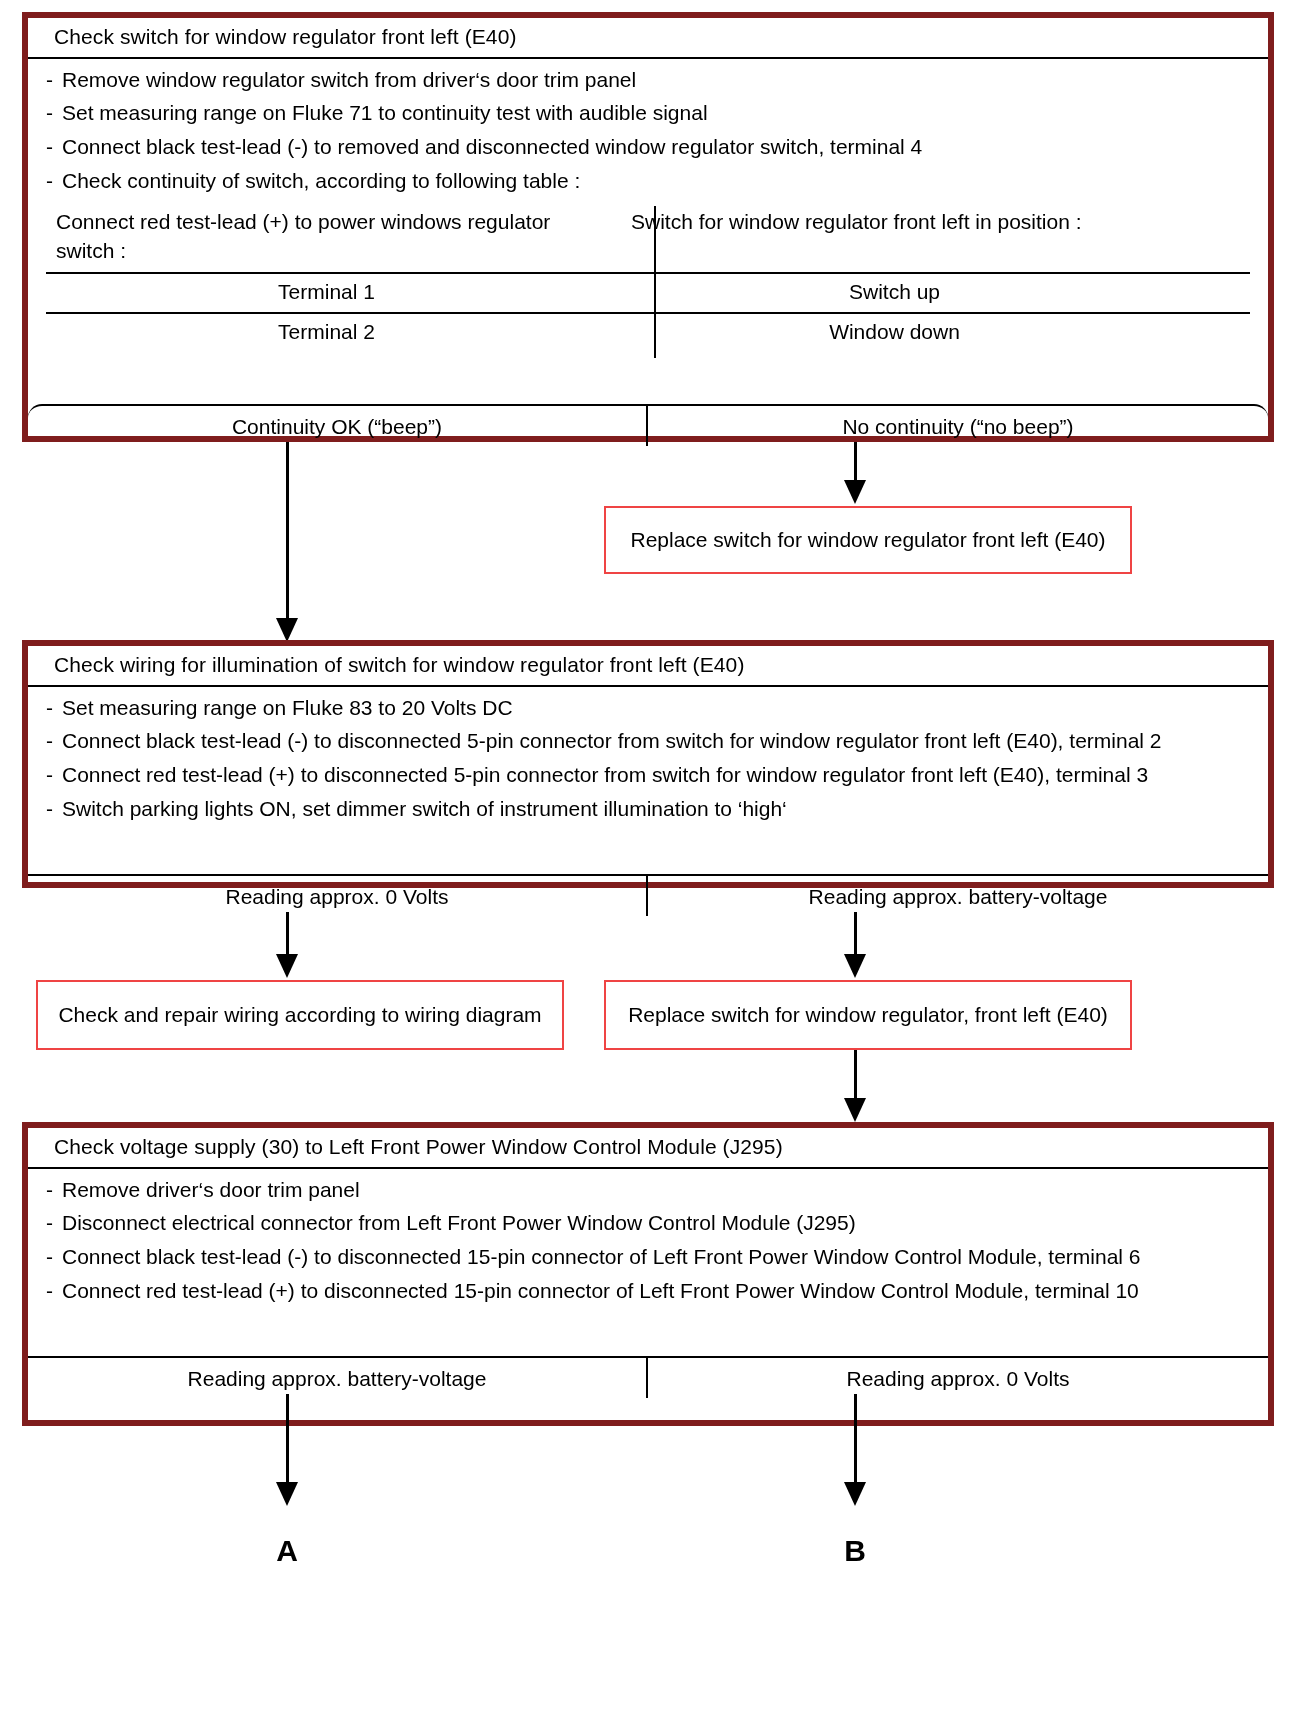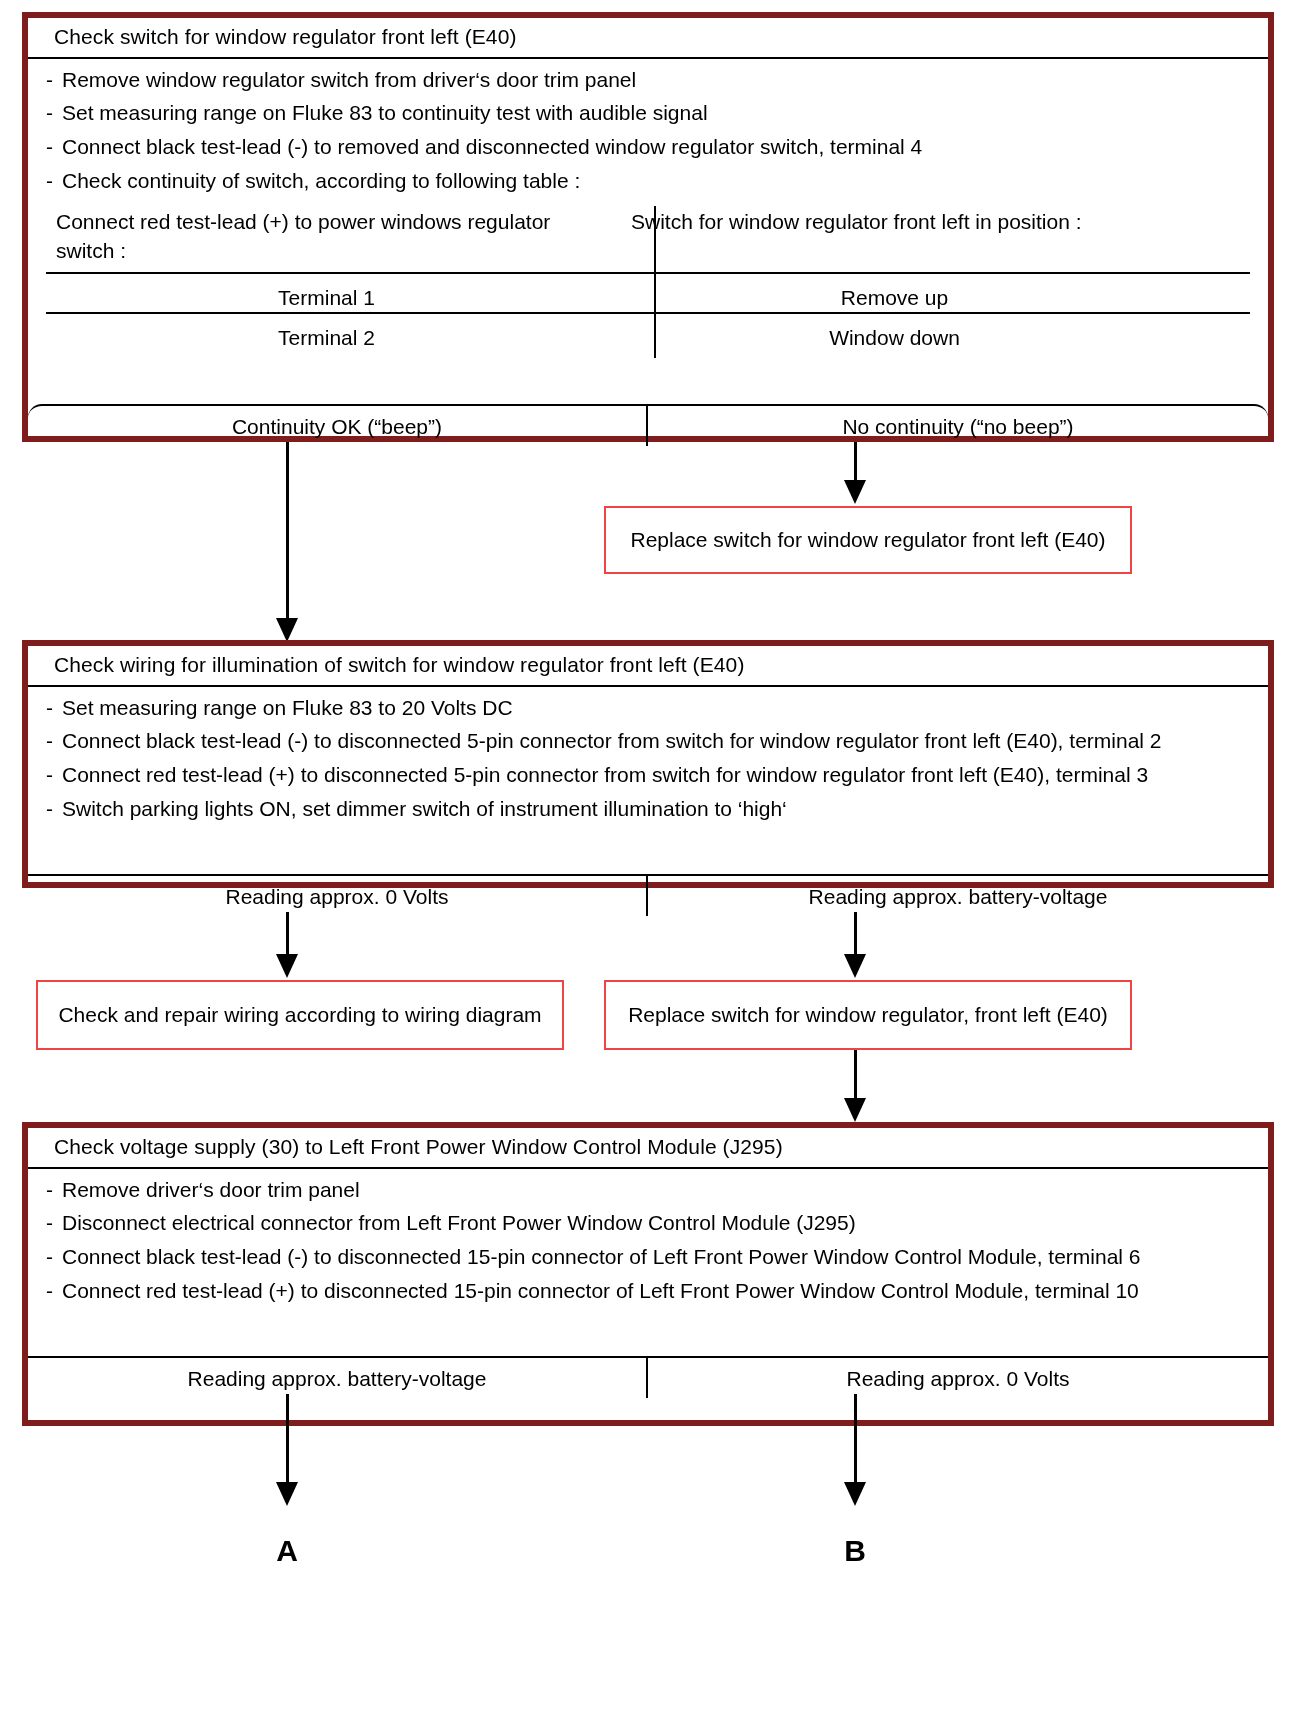--- a/index.html
+++ b/index.html
@@ -68,21 +68,21 @@
   .tbl-cell {
     box-sizing: border-box;
     font-size: 21px;
     line-height: 1.35;
   }
   .tbl-cell.left  { width: 561px; padding: 2px 10px 2px 10px; }
   .tbl-cell.right { width: 561px; padding: 2px 10px 2px 24px; }
   .tbl-head .tbl-cell { padding-top: 2px; padding-bottom: 8px; }
   .tbl-head .tbl-cell.left  { padding-left: 10px; }
   .tbl-head .tbl-cell.right { padding-left: 24px; }
-  .tbl-data .tbl-cell { text-align: center; padding-top: 11px; padding-bottom: 5px; }
+  .tbl-data .tbl-cell { text-align: center; padding-top: 5px; padding-bottom: 5px; }
   .vdiv {
     position: absolute;
     width: 2px;
     background: #000;
   }
   .hline {
     position: absolute;
     height: 2px;
     background: #000;
     left: 0;
@@ -155,21 +155,21 @@
 
     <div class="hdr">Check switch for window regulator front left (E40)</div>
 
     <div class="body-list">
       <div class="li">
         <span class="dash">-</span>
         <span class="txt">Remove window regulator switch from driver‘s door trim panel</span>
       </div>
       <div class="li">
         <span class="dash">-</span>
-        <span class="txt">Set measuring range on Fluke 83 to continuity test with audible signal</span>
+        <span class="txt">Set measuring range on Fluke 71 to continuity test with audible signal</span>
       </div>
       <div class="li">
         <span class="dash">-</span>
         <span class="txt">Connect black test-lead (-) to removed and disconnected window regulator switch, terminal 4</span>
       </div>
       <div class="li">
         <span class="dash">-</span>
         <span class="txt">Check continuity of switch, according to following table :</span>
       </div>
 
@@ -177,21 +177,21 @@
         <div class="vdiv" style="left:608px; top:0px; height:152px;"></div>
         <div class="hline" style="top:66px;"></div>
         <div class="hline" style="top:106px;"></div>
 
         <div class="tbl-row tbl-head">
           <div class="tbl-cell left">Connect red test-lead (+) to power windows regulator switch :</div>
           <div class="tbl-cell right">Switch for window regulator front left in position :</div>
         </div>
         <div class="tbl-row tbl-data" style="height:40px;">
           <div class="tbl-cell left">Terminal 1</div>
-          <div class="tbl-cell right">Remove up</div>
+          <div class="tbl-cell right">Switch up</div>
         </div>
         <div class="tbl-row tbl-data" style="height:40px;">
           <div class="tbl-cell left">Terminal 2</div>
           <div class="tbl-cell right">Window down</div>
         </div>
       </div>
     </div>
 
     <div class="result-bar" style="top:386px;border-radius:14px;">
       <div class="result-cell first">Continuity OK (“beep”)</div>

